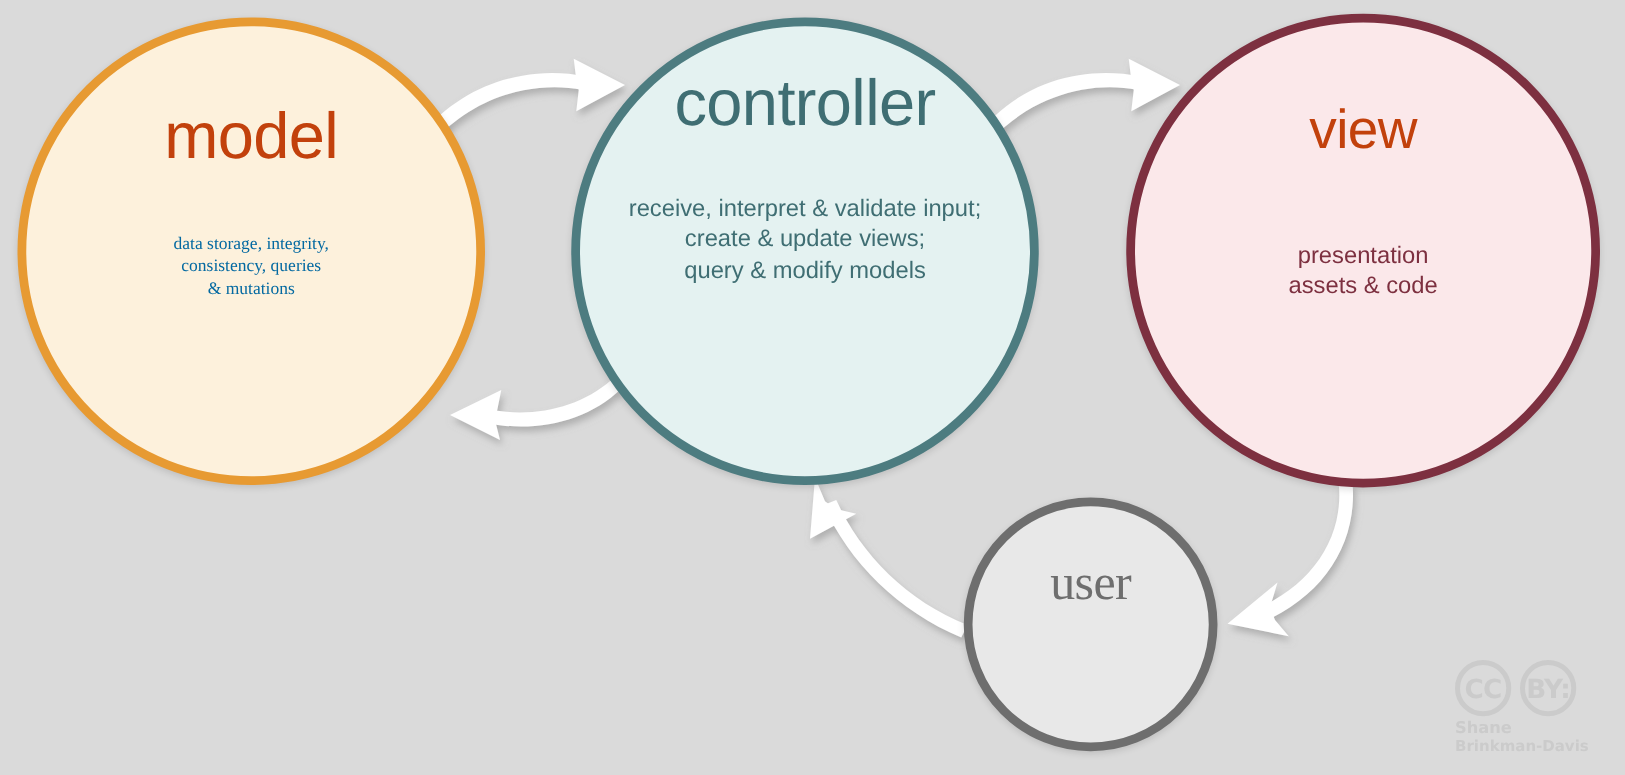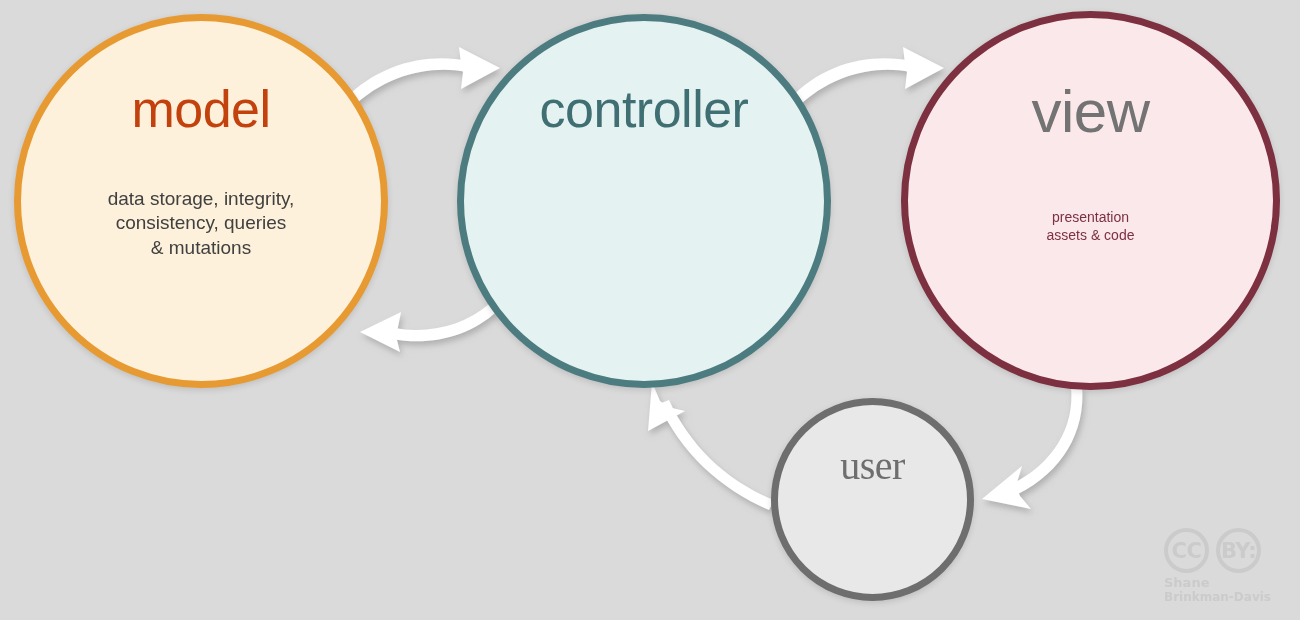--- a/index.html
+++ b/index.html
@@ -47,60 +47,61 @@
     background: #fdf1dc;
     border: 7px solid #e79a32;
     box-shadow: 0 2px 6px rgba(0,0,0,0.13);
   }
   #node-model .title {
     color: #c2410c;
     font-size: 52px;
     margin-top: 62px;
   }
   #node-model .desc {
-    color: #404040;
-    font-size: 19px;
+    color: #0369a1;
+    font-size: 14px;
     margin-top: 52px;
+    font-family: Liberation Serif, serif;
   }
 
   
   #node-controller {
     left: 457px; top: 14px;
     width: 374px; height: 374px;
     background: #e4f2f1;
     border: 7px solid #4d7c80;
     box-shadow: 0 2px 6px rgba(0,0,0,0.13);
   }
   #node-controller .title {
     color: #3f6e73;
     font-size: 52px;
-    margin-top: 62px;
+    margin-top: 36px;
   }
   #node-controller .desc {
     color: #3f6e73;
     font-size: 19px;
     margin-top: 47px;
   }
 
   
   #node-view {
     left: 901px; top: 11px;
     width: 379px; height: 379px;
     background: #fbe8ea;
     border: 7px solid #7d3040;
     box-shadow: 0 2px 6px rgba(0,0,0,0.13);
   }
   #node-view .title {
-    color: #737373;
-    font-size: 60px;
+    color: #c2410c;
+    font-size: 44px;
     margin-top: 64px;
   }
   #node-view .desc {
     color: #7d3040;
-    font-size: 14px;
+    font-size: 19px;
     margin-top: 67px;
   }
 
   
   #node-user {
     left: 771px; top: 398px;
     width: 203px; height: 203px;
     background: #e8e8e8;
     border: 7px solid #6e6e6e;
     box-shadow: 0 2px 6px rgba(0,0,0,0.13);
@@ -211,20 +212,23 @@
 
   <div class="node" id="node-model">
     <div class="title">model</div>
     <div class="desc">data storage, integrity,
 consistency, queries
 &amp; mutations</div>
   </div>
 
   <div class="node" id="node-controller">
     <div class="title">controller</div>
+    <div class="desc">receive, interpret &amp; validate input;
+create &amp; update views;
+query &amp; modify models</div>
   </div>
 
   <div class="node" id="node-view">
     <div class="title">view</div>
     <div class="desc">presentation
 assets &amp; code</div>
   </div>
 
   <div class="node" id="node-user">
     <div class="title">user</div>

